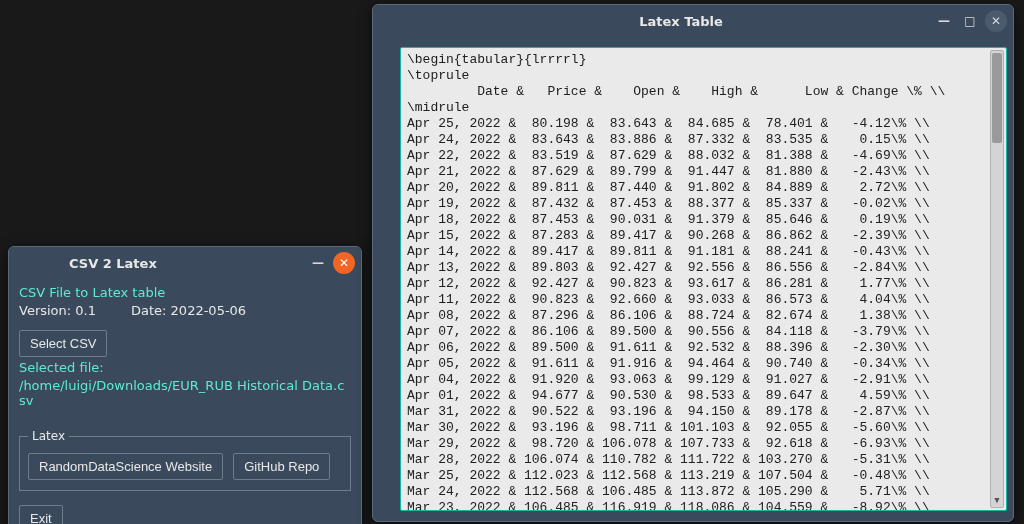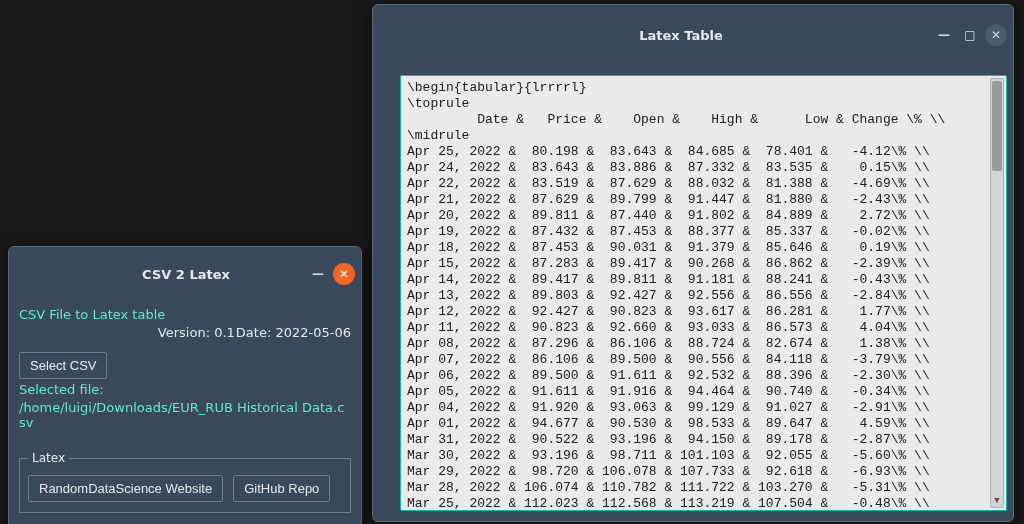--- a/index.html
+++ b/index.html
@@ -23,27 +23,27 @@
     box-shadow: 0 4px 14px rgba(0,0,0,.6);
     display: flex;
     flex-direction: column;
     overflow: hidden;
   }
   .titlebar {
     height: 28px;
     background: #3a4a5c;
     display: flex;
     align-items: center;
-    padding: 16px 6px;
+    padding: 2px 6px;
     color: #e8e8e8;
     font-weight: 600;
     font-size: 13px;
     user-select: none;
   }
-  .titlebar .title-text { flex: 1; text-align: center; }
+  .titlebar .title-text { flex: 1; }
   .titlebar .win-btn {
     width: 22px; height: 22px;
     display: flex; align-items: center; justify-content: center;
     border-radius: 50%;
     margin-left: 4px;
     font-size: 12px;
     color: #d8d8d8;
   }
   .titlebar .close-btn { background: #f26522; color: #fff; }
   .titlebar .spacer { width: 54px; }
@@ -55,21 +55,21 @@
     width: 352px;
     height: 294px;
   }
   #csv-window .body {
     padding: 6px 10px 8px 10px;
     display: flex;
     flex-direction: column;
     gap: 3px;
   }
   .desc-line { font-size: 13px; color: #5eead4; }
-  .version-line { display: flex; gap: 1px; justify-content: flex-end; }
+  .version-line { display: flex; gap: 35px; }
   .btn {
     background: #3a4a5c;
     border: 1px solid #6c7d8e;
     color: #e8e8e8;
     padding: 5px 10px;
     font-size: 13px;
     cursor: pointer;
     border-radius: 2px;
   }
   .btn-row { display: flex; gap: 10px; margin-top: 9px; }

